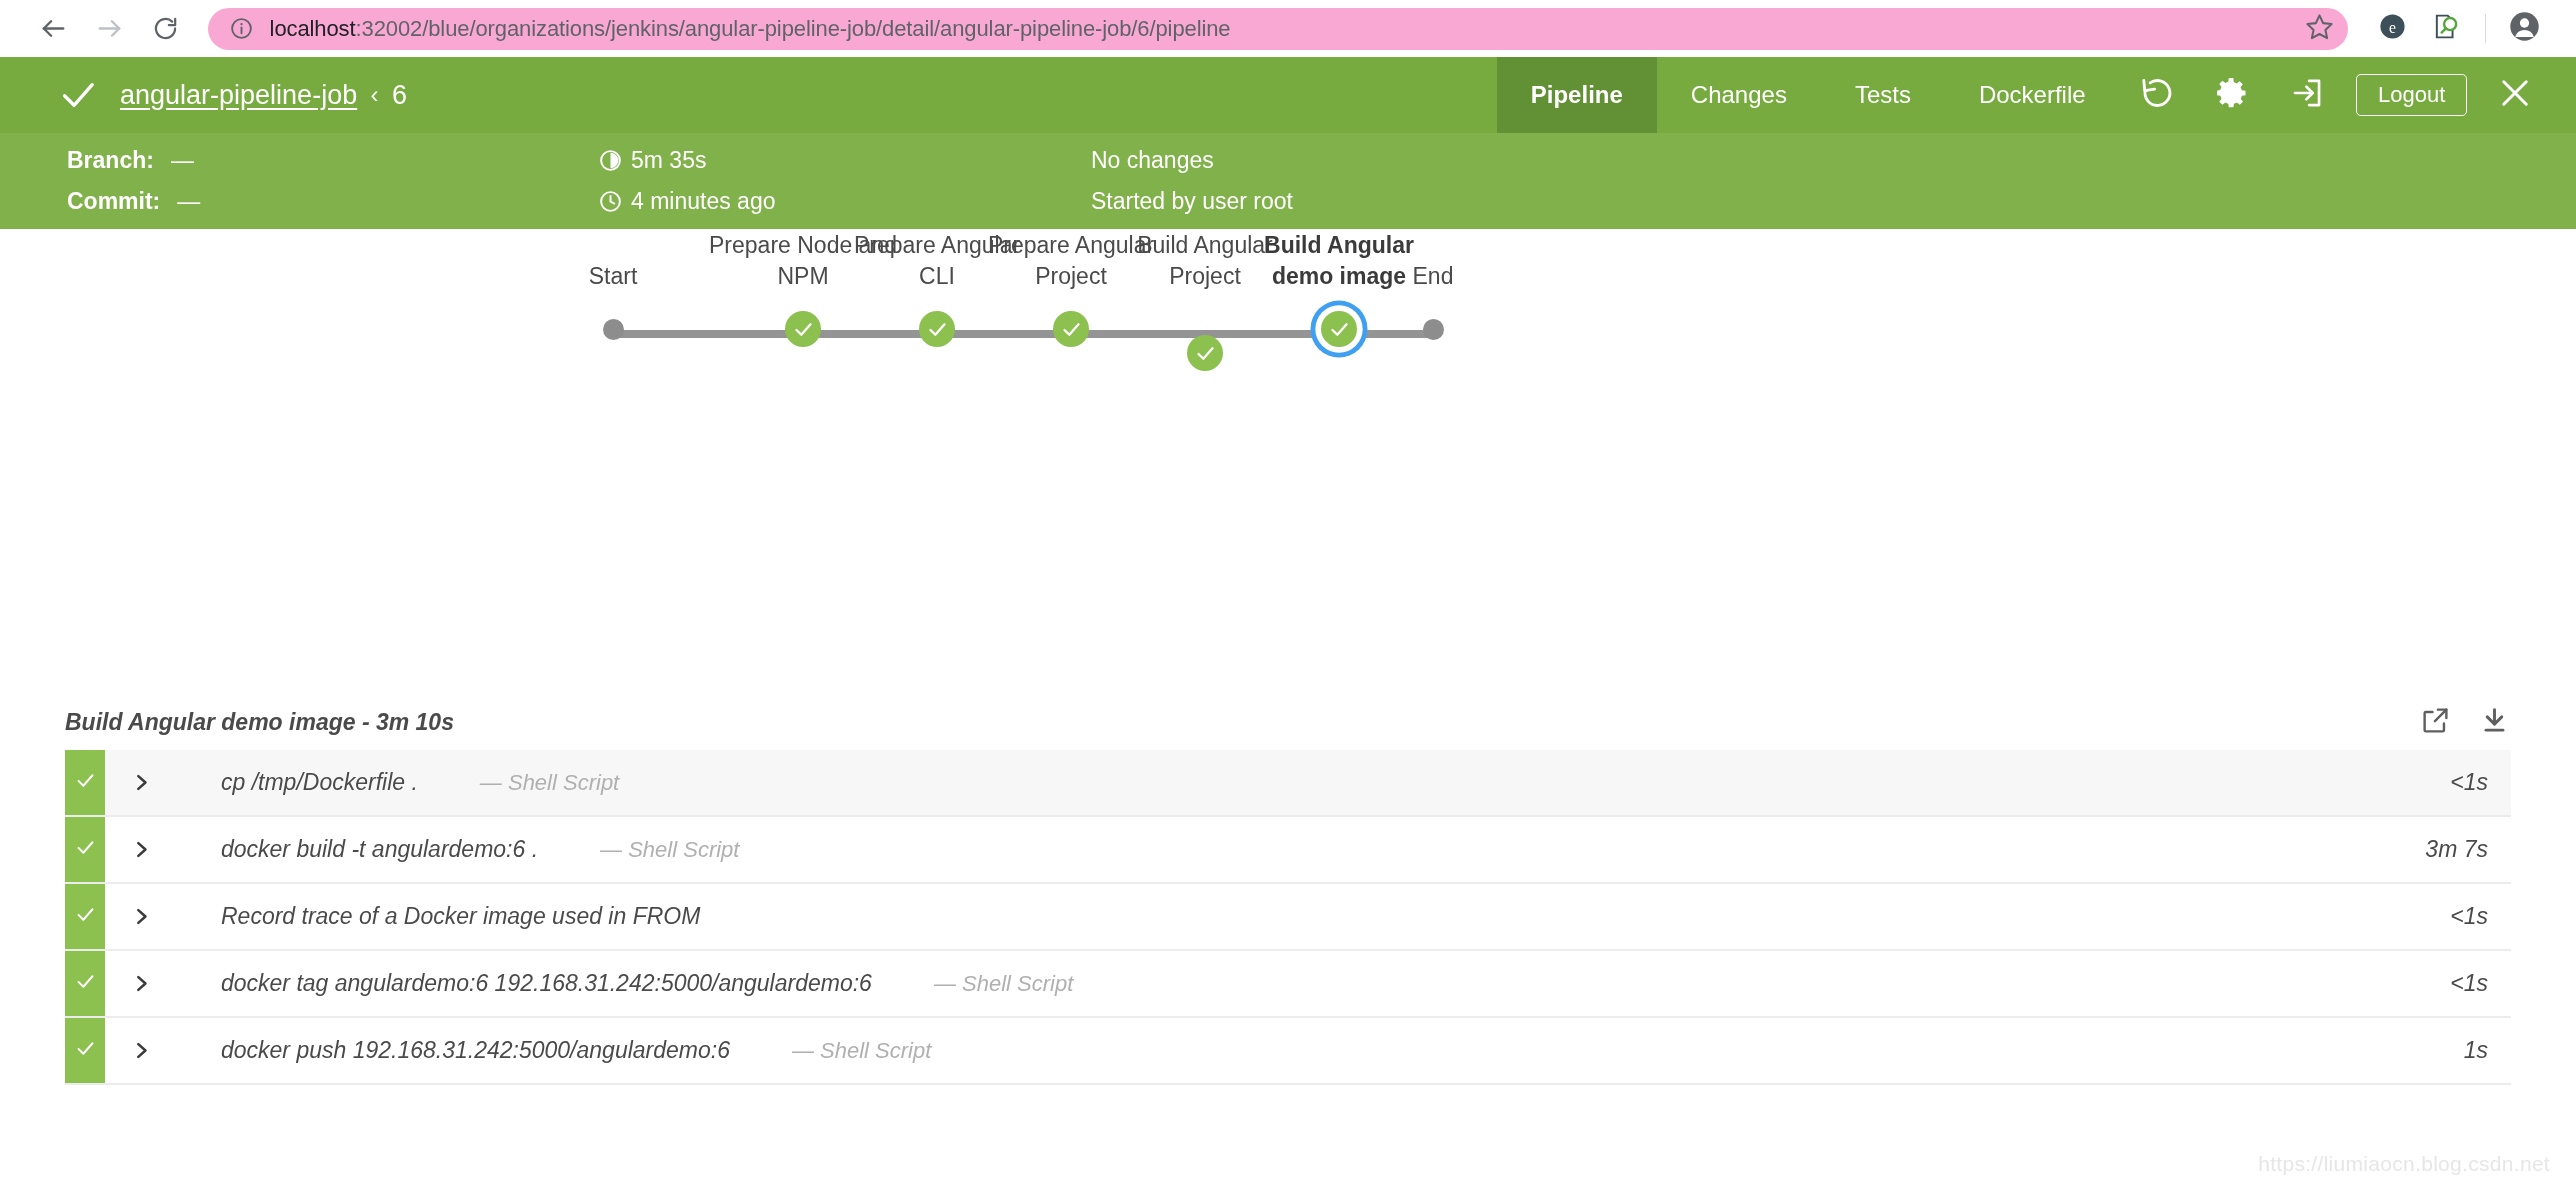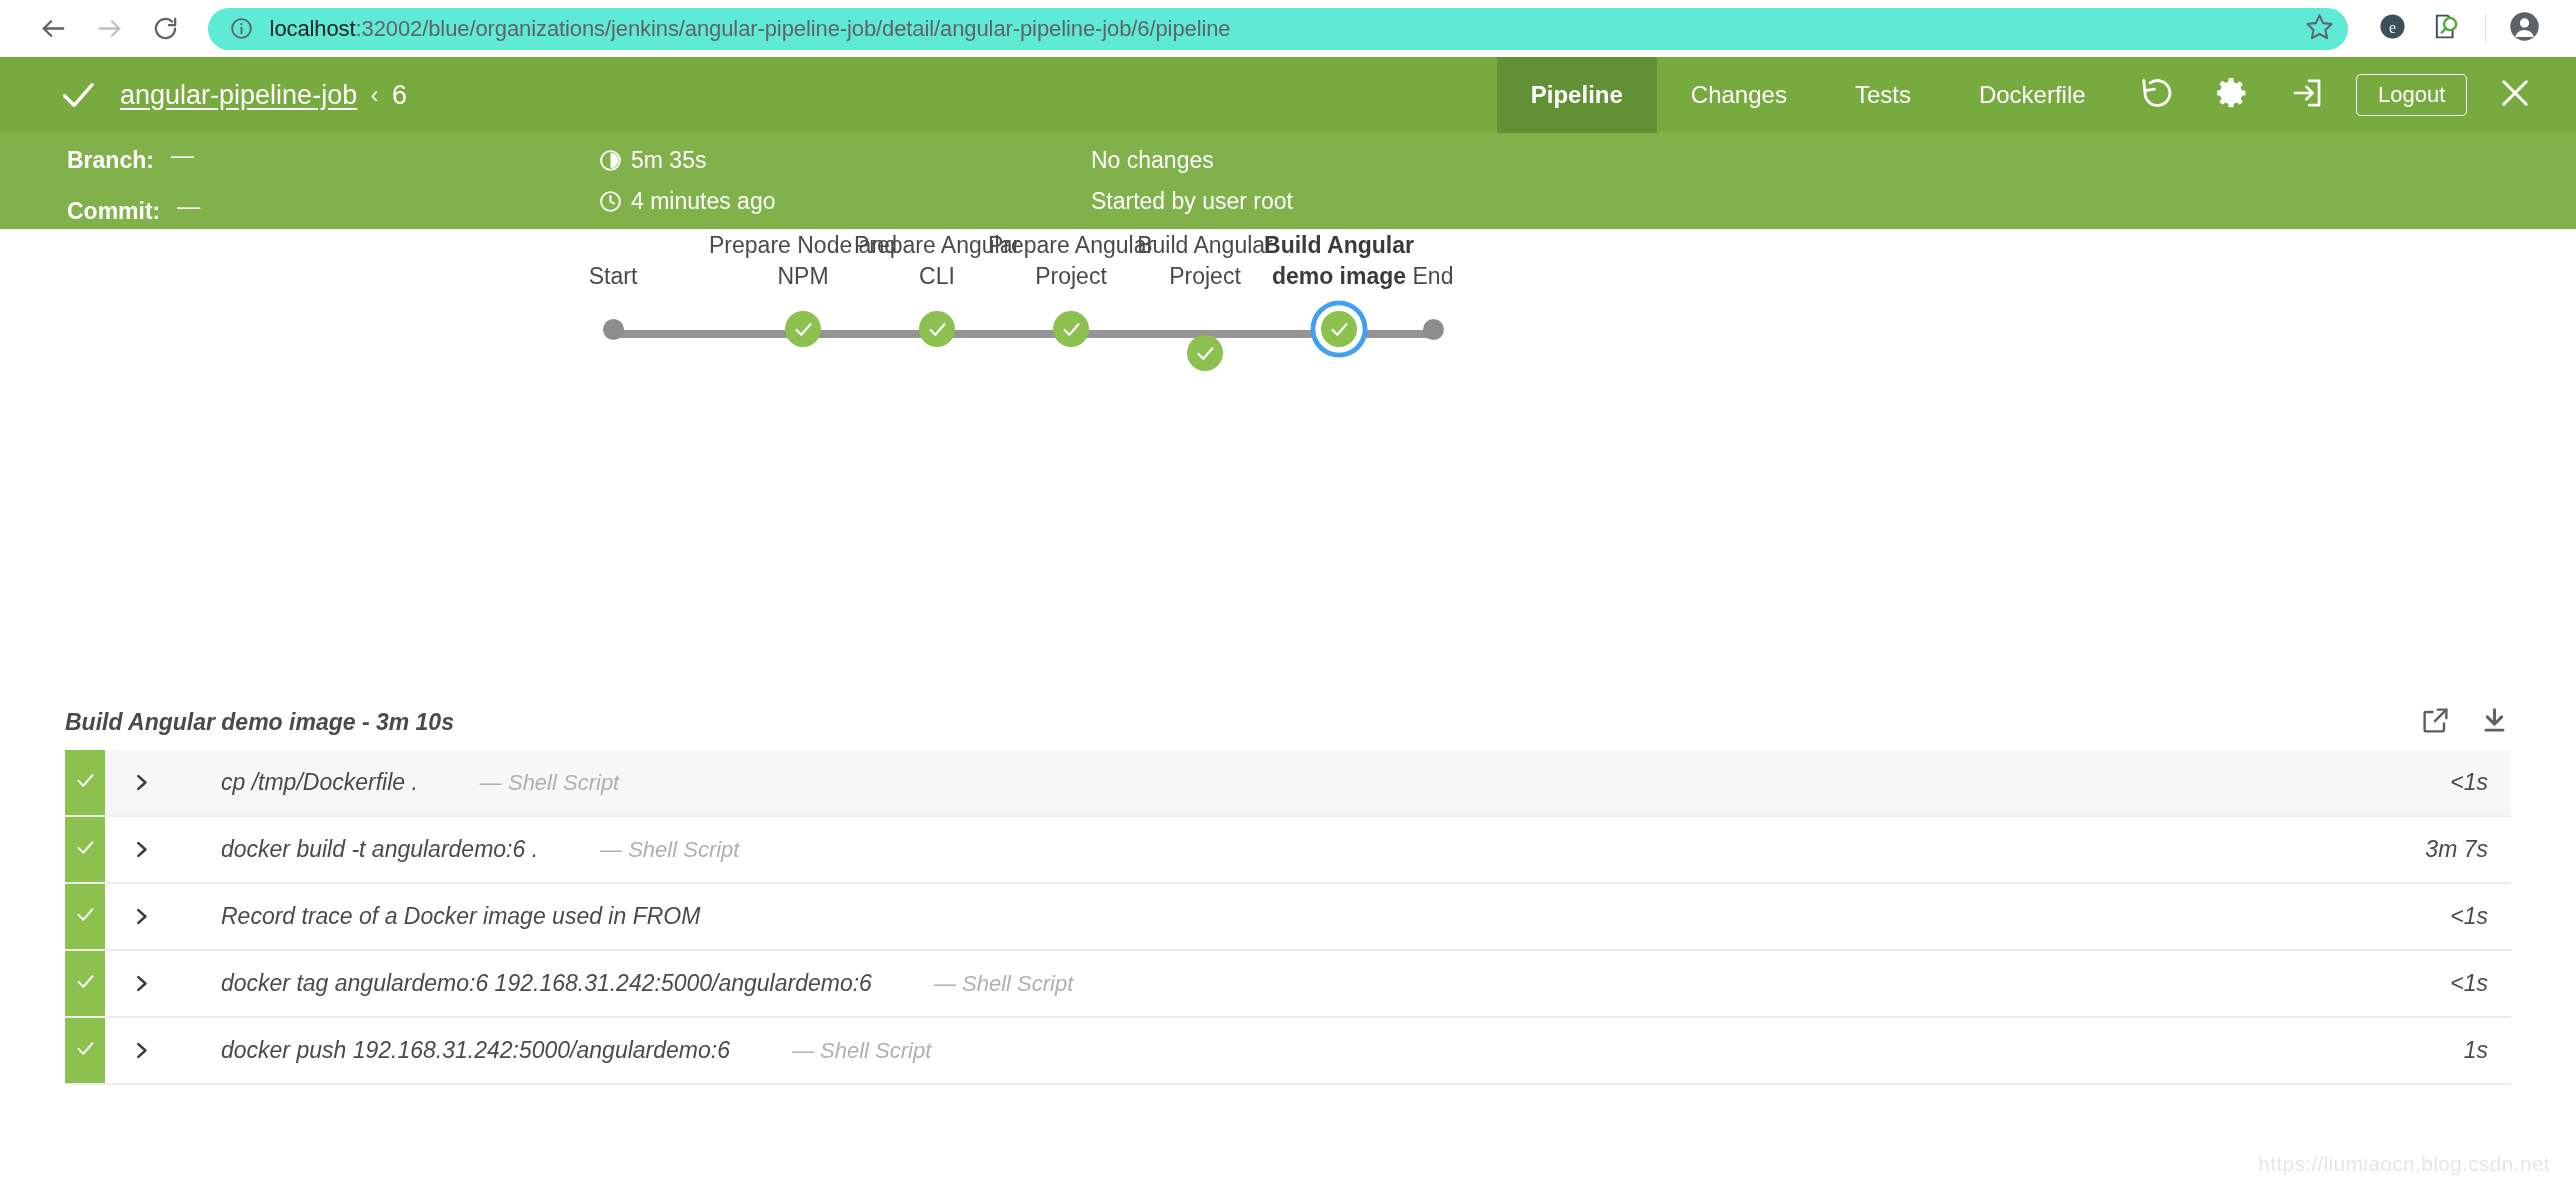--- a/index.html
+++ b/index.html
@@ -24,21 +24,21 @@
   .nav-btn {
     width: 56px; height: 56px;
     display: flex; align-items: center; justify-content: center;
     border-radius: 50%;
     flex: 0 0 auto;
   }
   .nav-btn svg { display: block; }
   .omnibox {
     flex: 1 1 auto;
     height: 42px;
-    background: #5eead4;
+    background: #f9a8d4;
     border-radius: 21px;
     display: flex;
     align-items: center;
     padding: 0 21px;
     margin-left: 15.3px;
     margin-right: 0;
     min-width: 0;
   }
   .omni-info { flex: 0 0 auto; display: flex; align-items: center; margin-right: 15.3px; }
   .omni-url {
@@ -129,21 +129,21 @@
     color: #ffffff;
     display: flex;
     align-items: center;
     padding-left: 67px;
     position: relative;
   }
   .meta-col { display: flex; flex-direction: column; justify-content: center; gap: 13.4px; }
   .meta-col.labels { width: 531px; }
   .meta-col.times  { width: 493px; }
   .meta-row { display: flex; align-items: center; font-size: 23px; white-space: nowrap; }
-  .meta-key { font-weight: bold; margin-right: 17px; margin-top: 10px; }
+  .meta-key { font-weight: bold; margin-right: 17px; }
   .meta-icon { width: 33px; display: inline-flex; align-items: center; flex: 0 0 auto; }
 
   
   .graph-area {
     position: relative;
     height: 465px;
     background: #ffffff;
   }
   .graph-inner {
     position: absolute;

